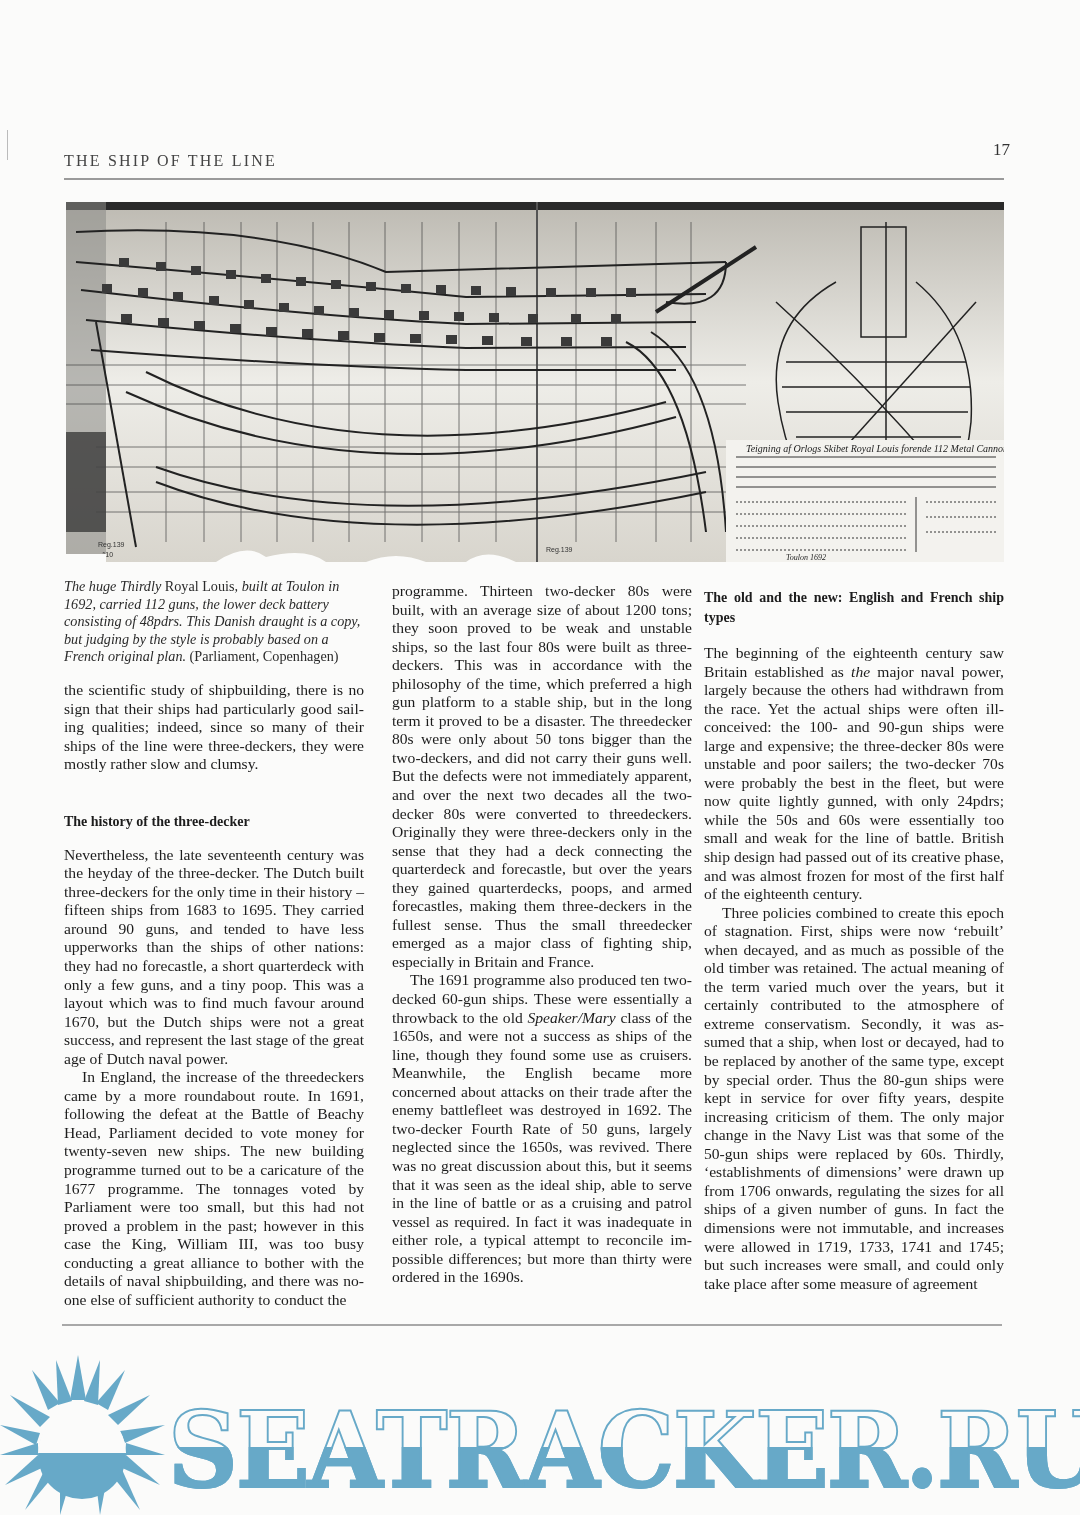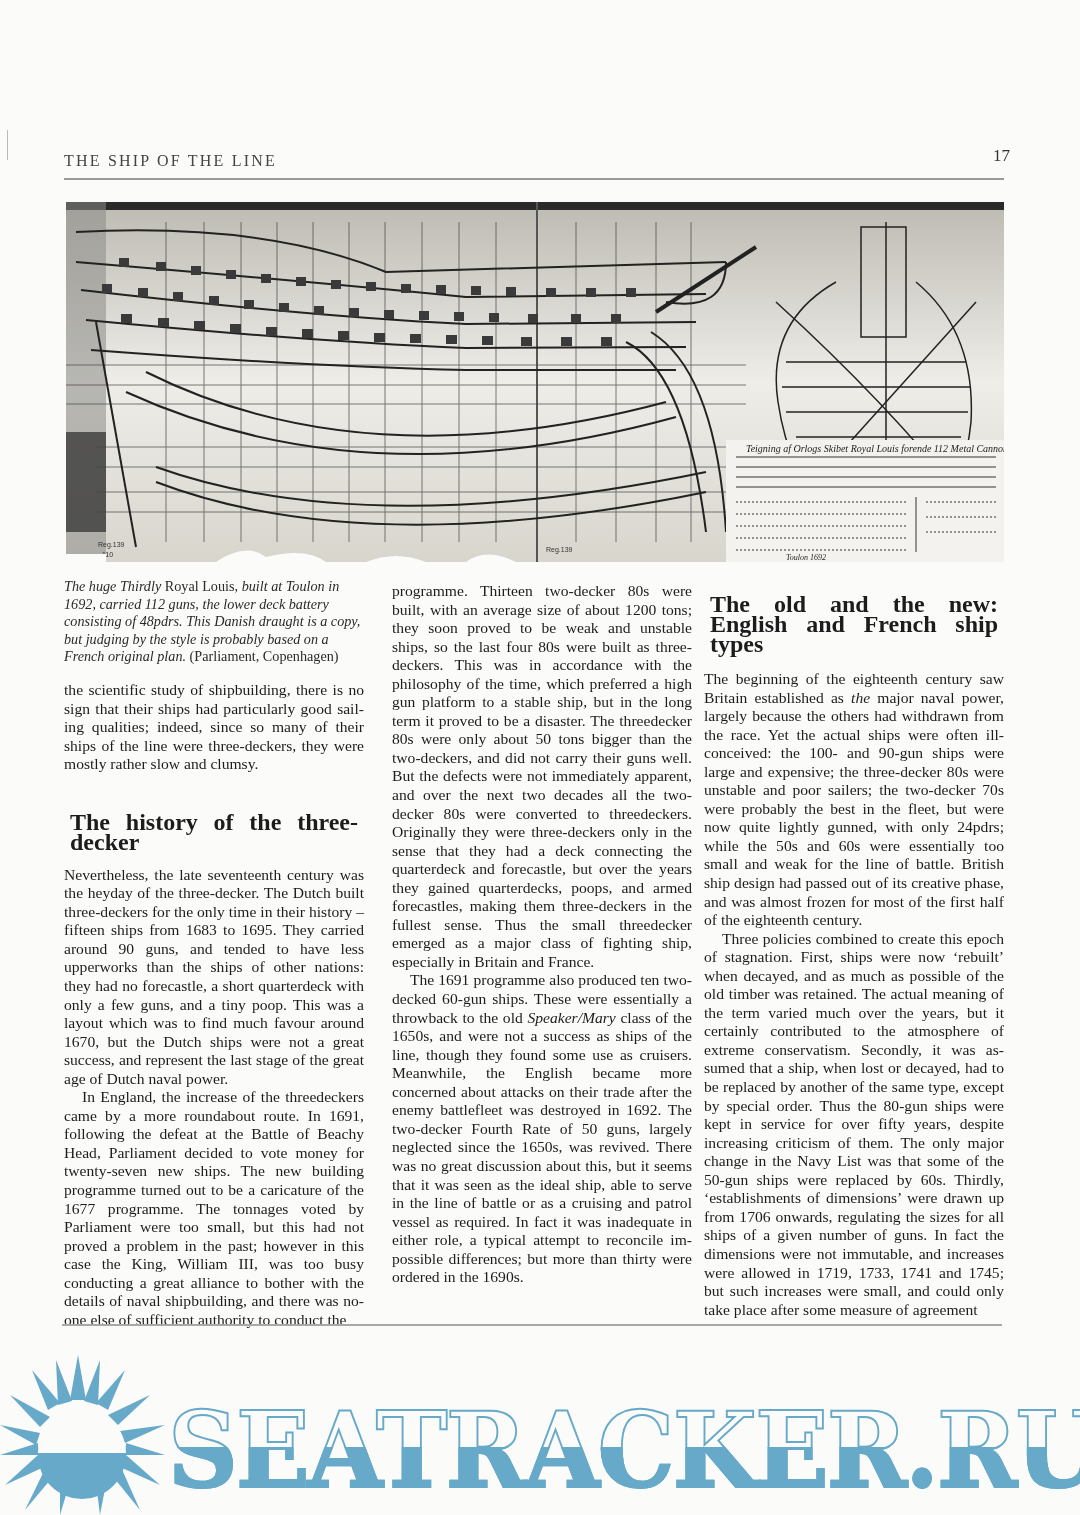--- a/index.html
+++ b/index.html
@@ -6,41 +6,41 @@
   body {
     width:1080px; height:1515px; position:relative; overflow:hidden;
     background:#fbfbfa; color:#1c1c1c;
     font-family:"Liberation Serif","DejaVu Serif",serif;
   }
   .page-edge { position:absolute; left:7px; top:130px; width:1px; height:30px; background:#bbb; }
   .running-head {
     position:absolute; left:64px; top:152px; font-size:16px; letter-spacing:2.2px;
     color:#444; text-transform:uppercase;
   }
-  .page-number { position:absolute; left:993px; top:146px; font-size:17px; color:#333; }
+  .page-number { position:absolute; left:993px; top:140px; font-size:17px; color:#333; }
   .rule-top { position:absolute; left:64px; top:178px; width:940px; height:2px; background:#9a9a9a; }
   .rule-bottom { position:absolute; left:62px; top:1324px; width:940px; height:2px; background:#a8a8a8; }
 
   
   .figure {
     position:absolute; left:66px; top:202px; width:938px; height:360px;
     background:#e8e6e0; overflow:hidden;
   }
   .figure svg { display:block; }
 
   .caption {
     position:absolute; left:64px; top:578px; width:300px;
     font-size:14.2px; line-height:17.6px; color:#2a2a2a; font-style:italic;
   }
   .caption .roman { font-style:normal; }
 
   .col { position:absolute; width:300px; font-size:15.6px; line-height:18.55px; text-align:justify; }
   .col p { margin:0; hyphens:manual; }
   .col p.indent { text-indent:18px; }
-  .col h2 { margin:6px; font-size:24px; line-height:20px; font-weight:bold; }
+  .col h2 { margin:0; font-size:14px; line-height:20px; font-weight:bold; }
   .c1 { left:64px; top:681px; }
   .c1 h2 { margin-top:38px; margin-bottom:14px; }
   .c2 { left:384px; top:582px;margin-left:8px; }
   .c3 { left:704px; top:588px; }
   .c3 h2 { margin-bottom:16px; }
 
   
   .watermark { position:absolute; left:0; top:1355px; width:976px; height:160px; }
   .wm-text {
     position:absolute; left:168px; top:44px; font-size:104px; line-height:104px;

